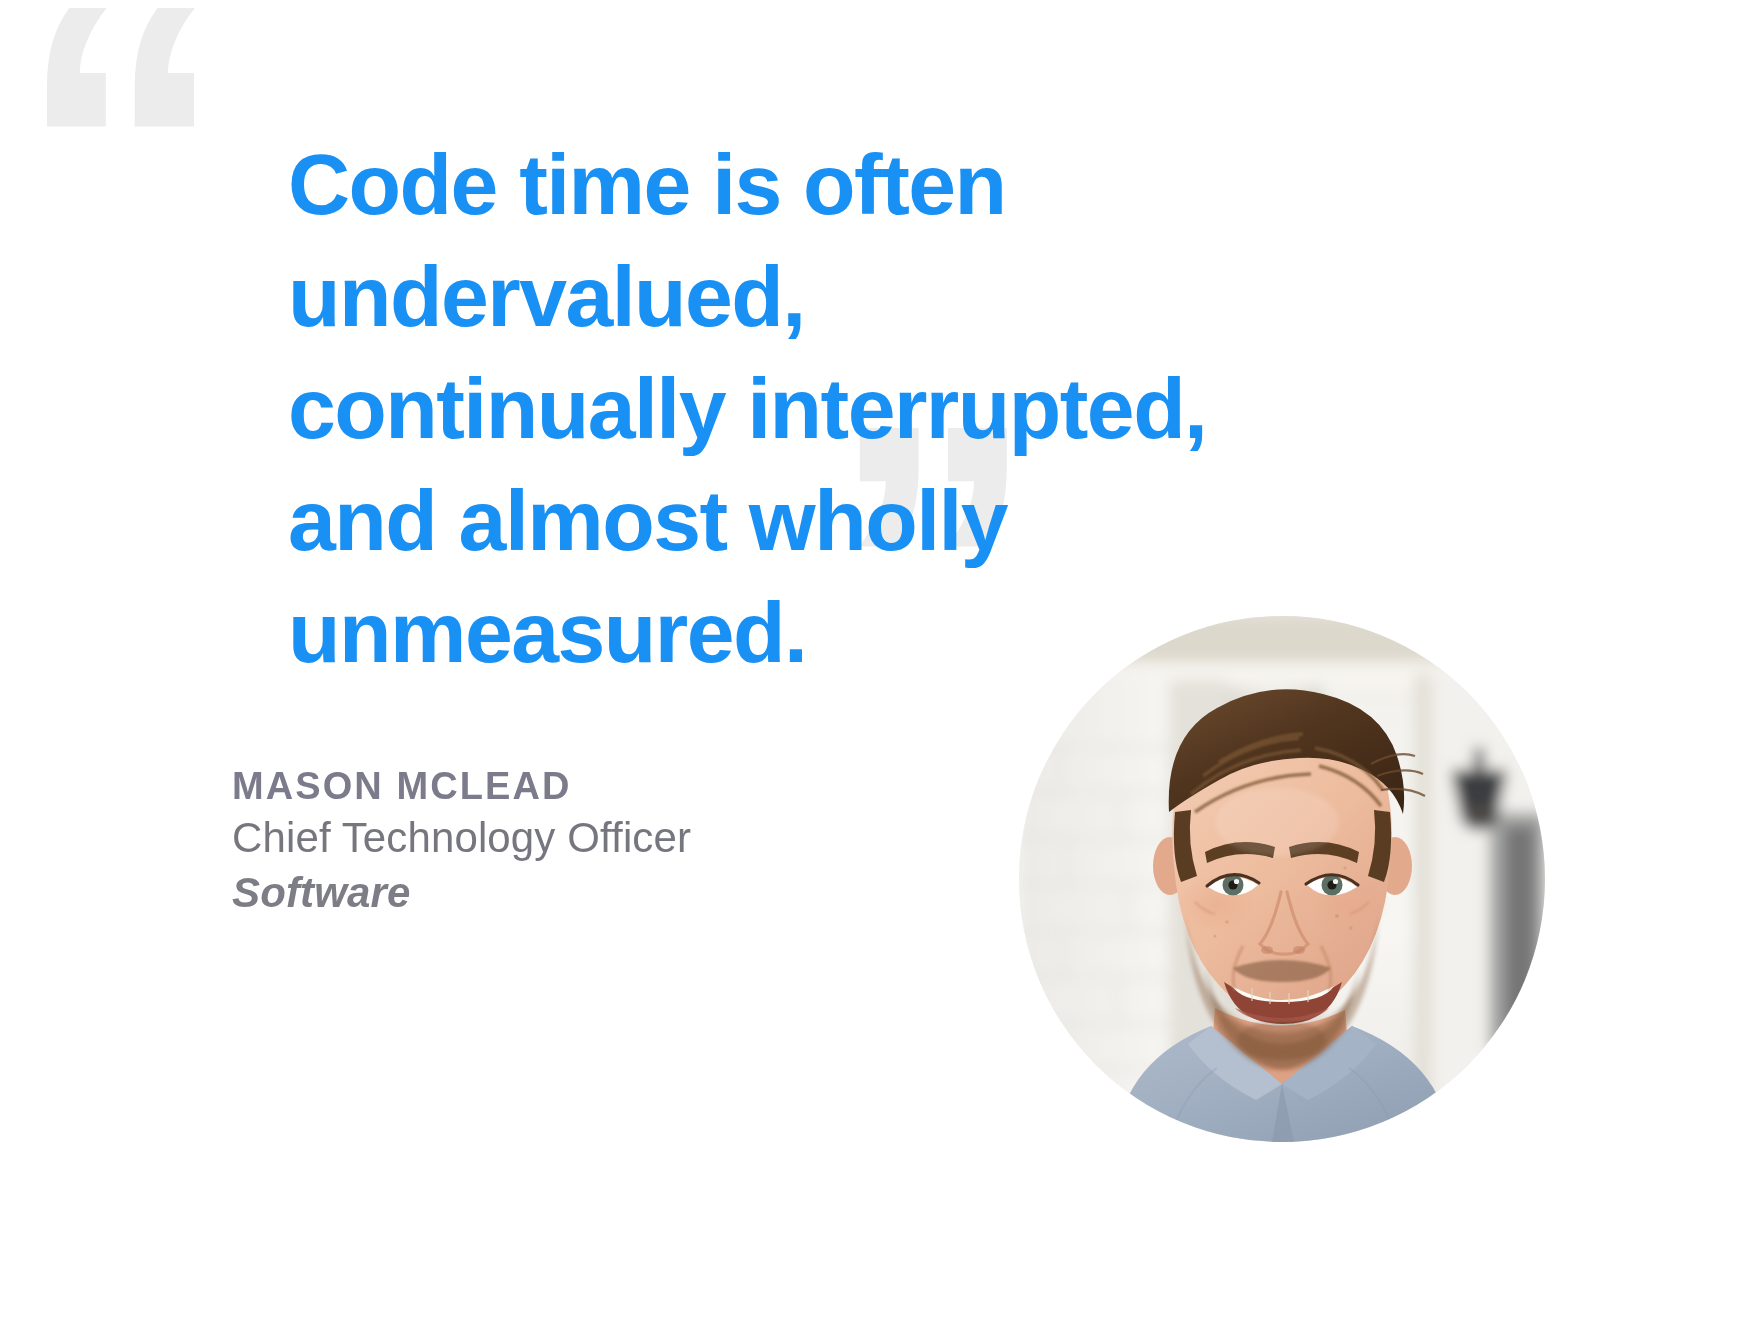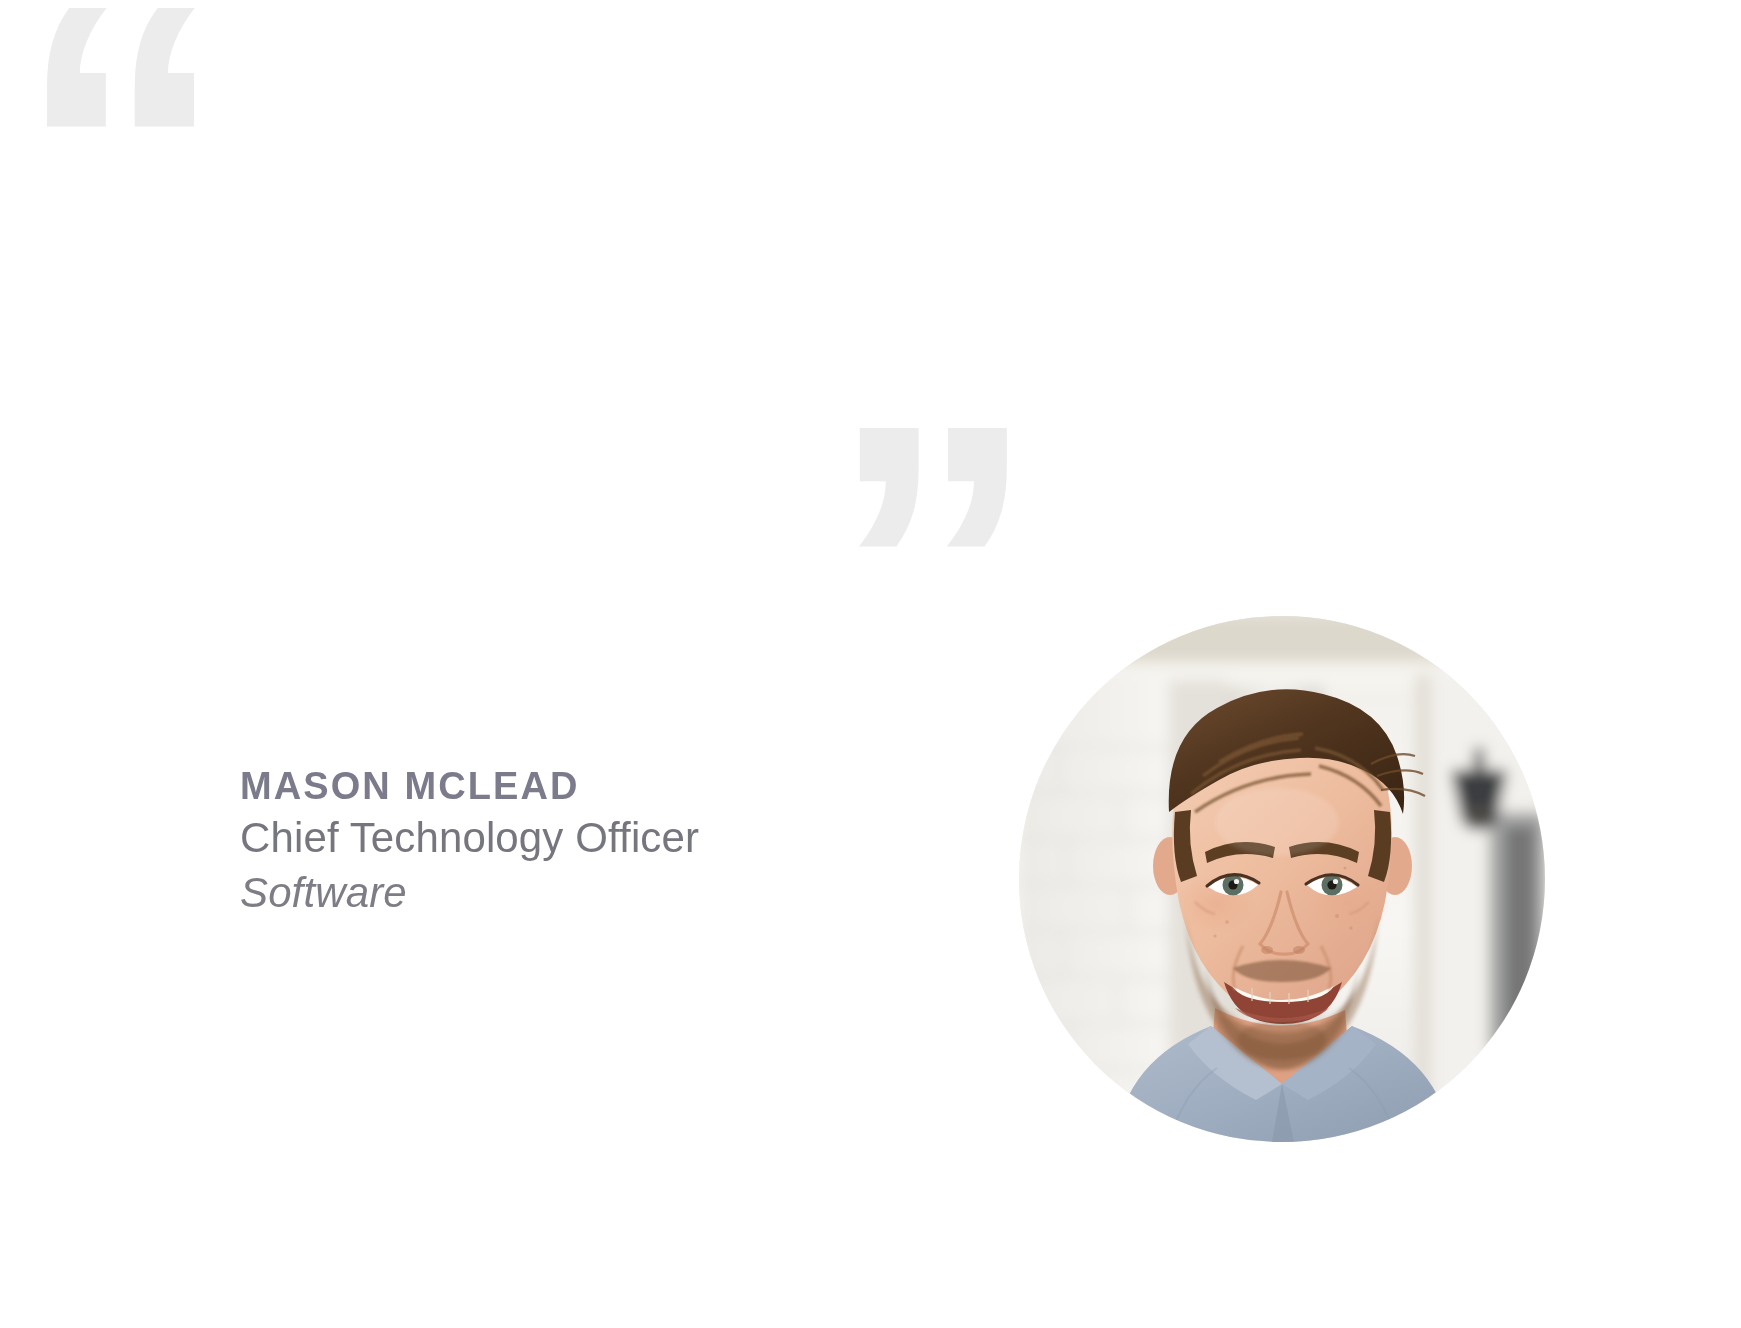--- a/index.html
+++ b/index.html
@@ -56,21 +56,21 @@
     font-weight: 700;
     font-size: 86px;
     line-height: 112px;
     letter-spacing: -0.018em;
     white-space: nowrap;
   }
 
   
   .attribution {
     position: absolute;
-    left: 240px;
+    left: 232px;
     top: 762px;
   }
   .attr-name {
     color: #7b7b8c;
     font-family: "Liberation Sans", sans-serif;
     font-weight: 700;
     font-size: 38px;
     letter-spacing: 0.055em;
     line-height: 48px;
     text-transform: uppercase;
@@ -80,21 +80,21 @@
     font-family: "Liberation Sans", sans-serif;
     font-weight: 400;
     font-size: 42px;
     line-height: 56px;
     letter-spacing: 0.003em;
     margin-top: 0;
   }
   .attr-company {
     color: #7d7d86;
     font-family: "Liberation Sans", sans-serif;
-    font-weight: 400;
+    font-weight: 700;
     font-style: italic;
     font-size: 42px;
     line-height: 54px;
     letter-spacing: 0.003em;
   }
 
   
   .portrait {
     position: absolute;
     left: 1019px;
@@ -113,20 +113,27 @@
 </style>
 </head>
 <body>
 
 <div class="testimonial-card">
 
   <div class="quote-mark quote-mark-open">“</div>
 
   <div class="quote-mark quote-mark-close">”</div>
 
+  <blockquote class="quote-block">
+    <div class="quote-line">Code time is often</div>
+    <div class="quote-line">undervalued,</div>
+    <div class="quote-line">continually interrupted,</div>
+    <div class="quote-line">and almost wholly</div>
+    <div class="quote-line">unmeasured.</div>
+  </blockquote>
 
   <div class="attribution">
     <div class="attr-name">MASON MCLEAD</div>
     <div class="attr-role">Chief Technology Officer</div>
     <div class="attr-company">Software</div>
   </div>
 
   <div class="portrait">
     <svg viewBox="0 0 526 526" preserveAspectRatio="xMidYMid slice" aria-hidden="true">
       <defs>

